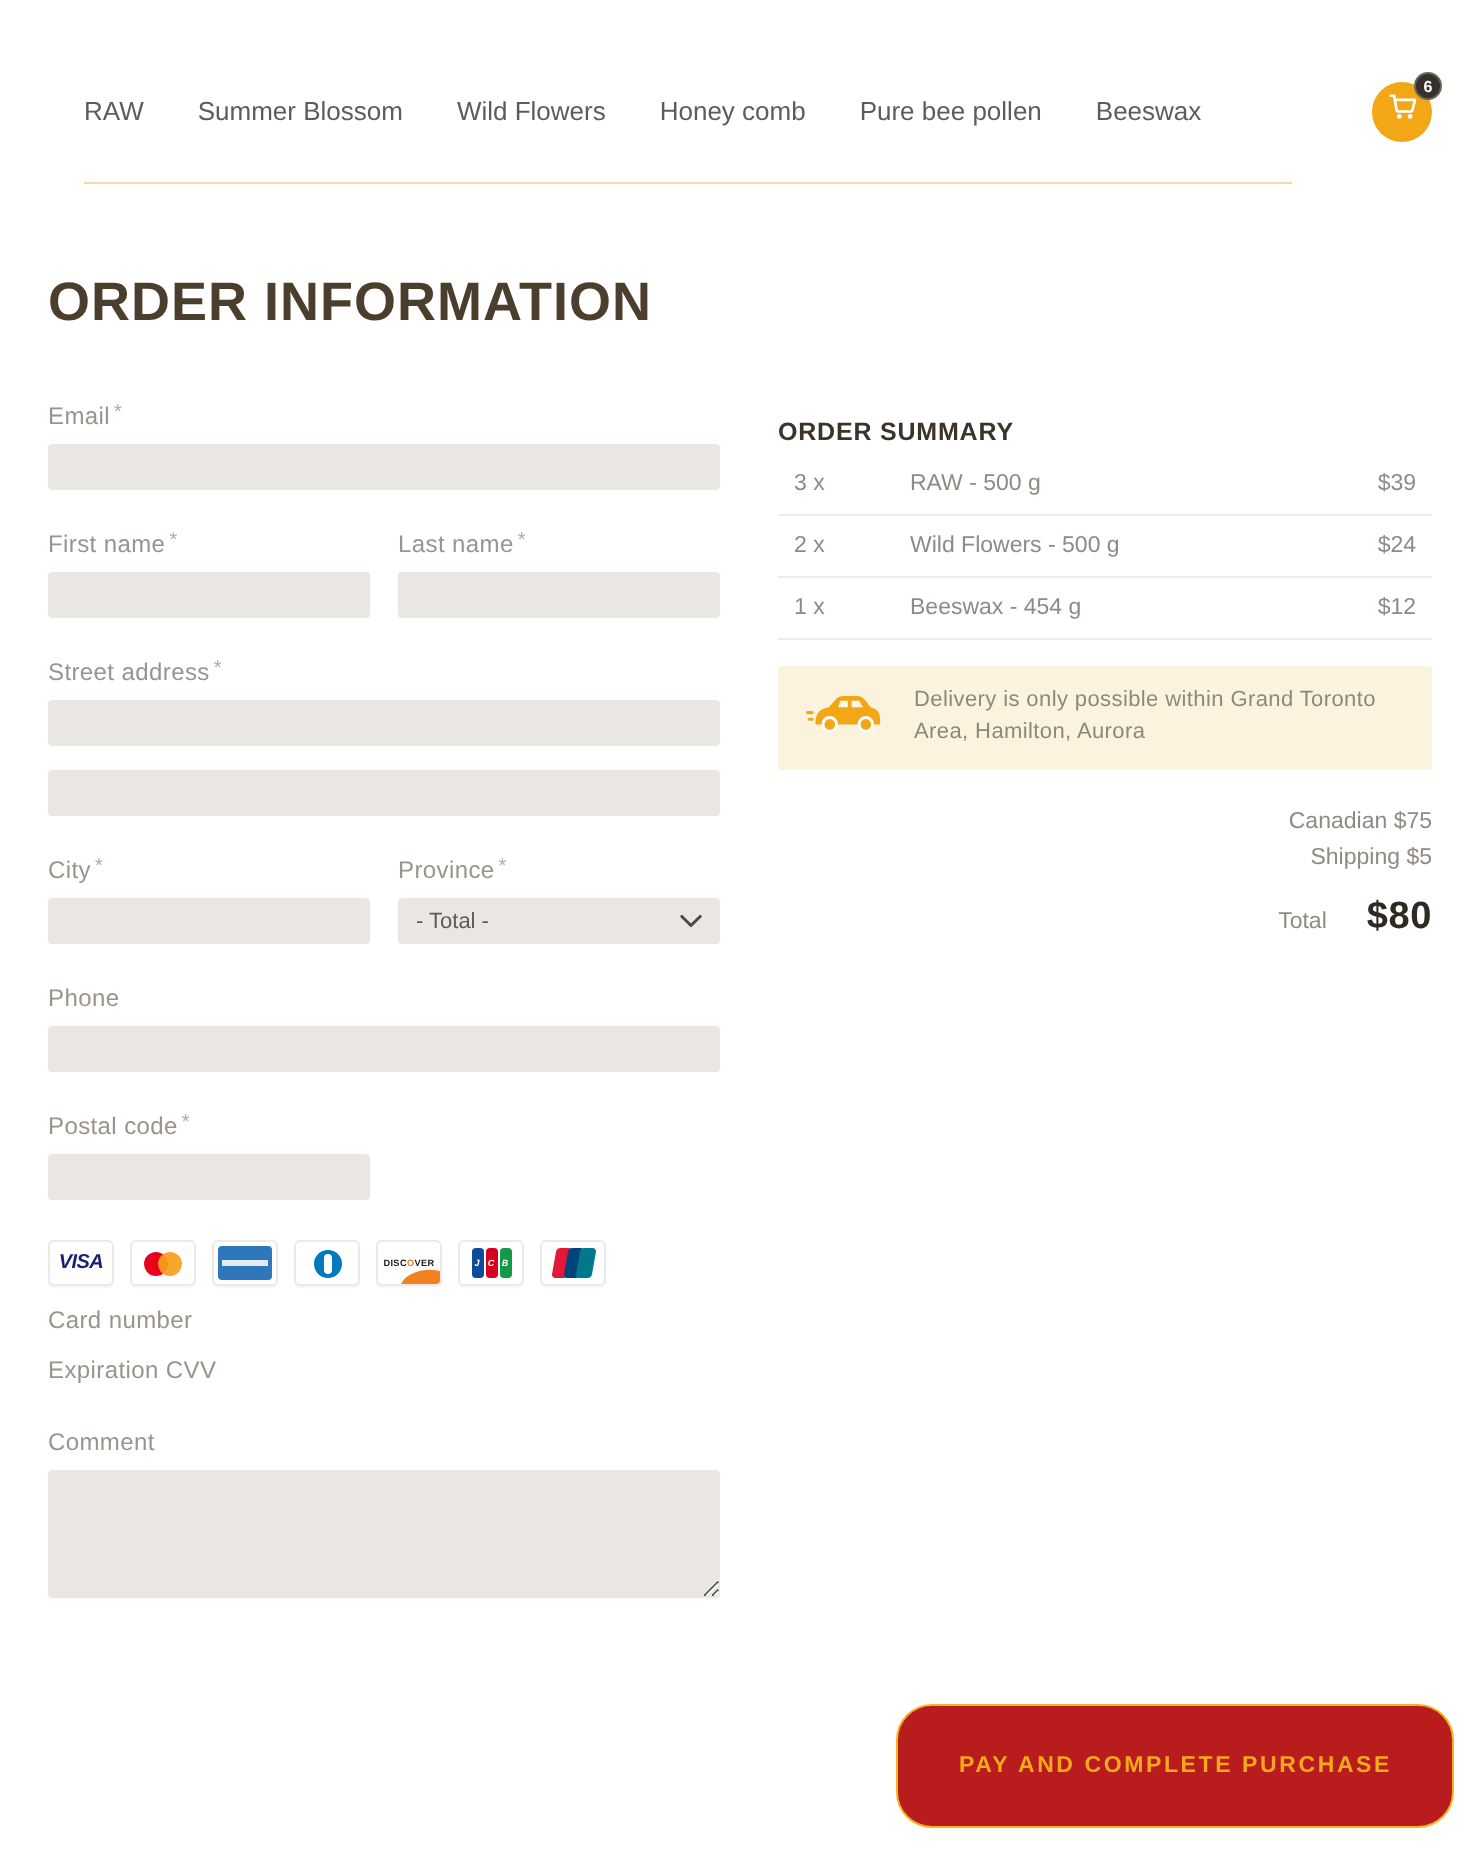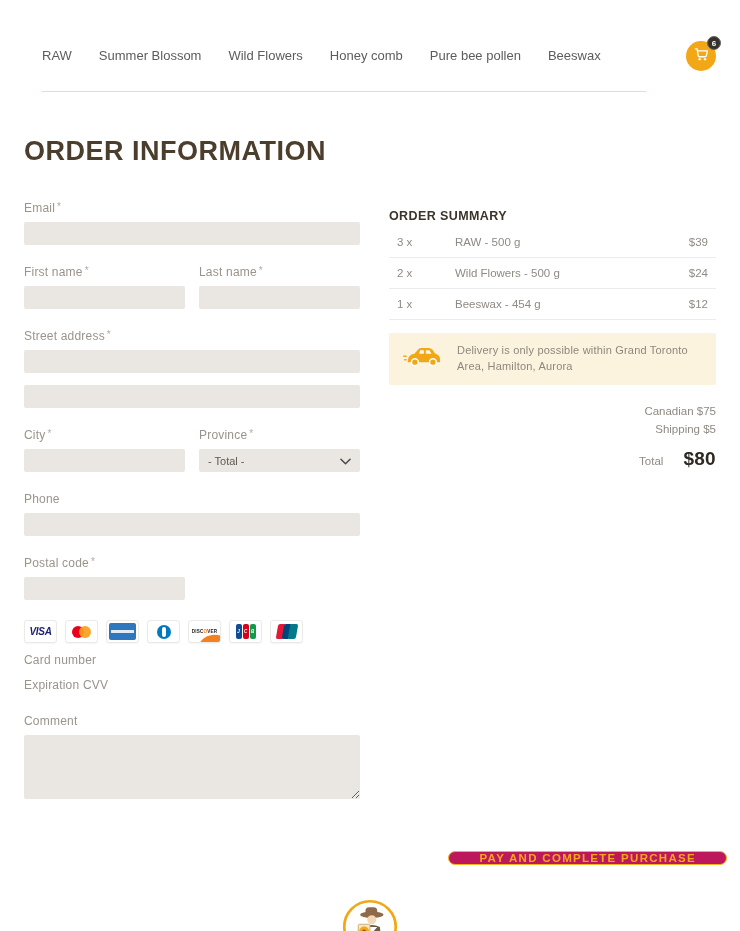--- a/index.html
+++ b/index.html
@@ -79,22 +79,22 @@
   .sum-name { flex:1; }
   .sum-price { flex:none; }
   .delivery { margin-top:13px; background:#fcf3de; border-radius:2px; padding:10px 14px; display:flex; gap:16px; align-items:center; }
   .delivery .note-text { font-size:11px; color:#8d887d; line-height:1.45; letter-spacing:0.2px; }
   .totals { margin-top:18px; text-align:right; font-size:11.5px; color:#8f8a82; line-height:1.55; }
   .total-line { margin-top:9px; text-align:right; font-size:11.5px; color:#8f8a82; }
   .total-line b { font-size:19px; color:#2e2921; margin-left:20px; letter-spacing:0.3px; }
 
   
   .pay-row { display:flex; justify-content:flex-end; margin-top:28px; margin-right:-11px; }
-  .pay-btn { background:#be185d; border:1.5px solid #f3b421; color:#f5a81c; font-family:inherit; font-weight:800;
-    font-size:11.5px; letter-spacing:1.3px; padding:0 30px; border-radius:18px; cursor:pointer; }
+  .pay-btn { background:#b91c1c; border:1.5px solid #f3b421; color:#f5a81c; font-family:inherit; font-weight:800;
+    font-size:11.5px; letter-spacing:1.3px; padding:24px 30px; border-radius:18px; cursor:pointer; }
 
   
   .site-footer { display:flex; align-items:flex-start; margin-top:34px; padding-bottom:28px; }
   .f-center { flex:1; text-align:center; }
 
   .logo--footer .logo-circle { width:56px; height:56px; }
 </style>
 </head>
 <body>
 

